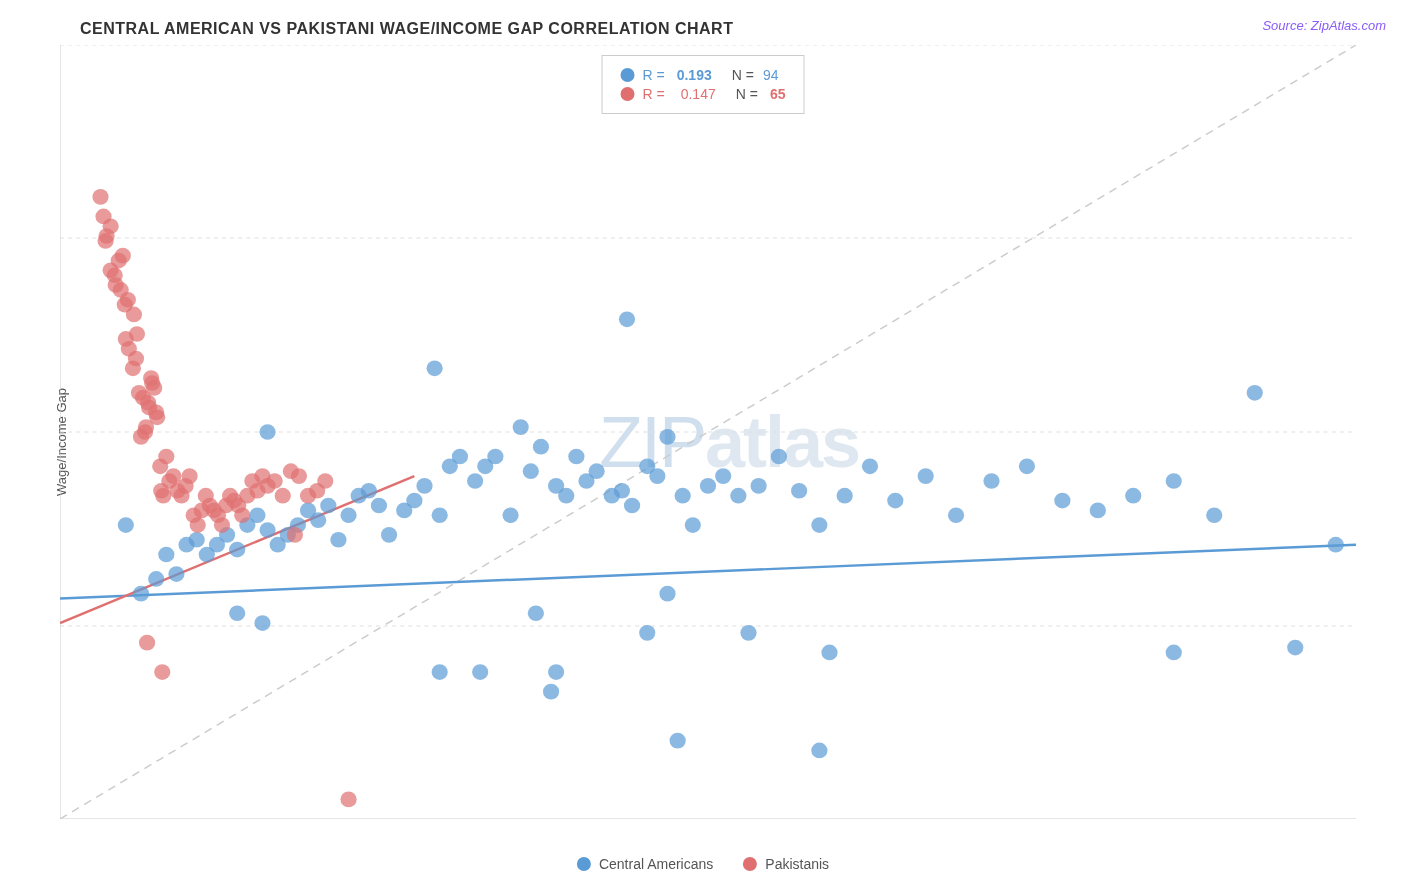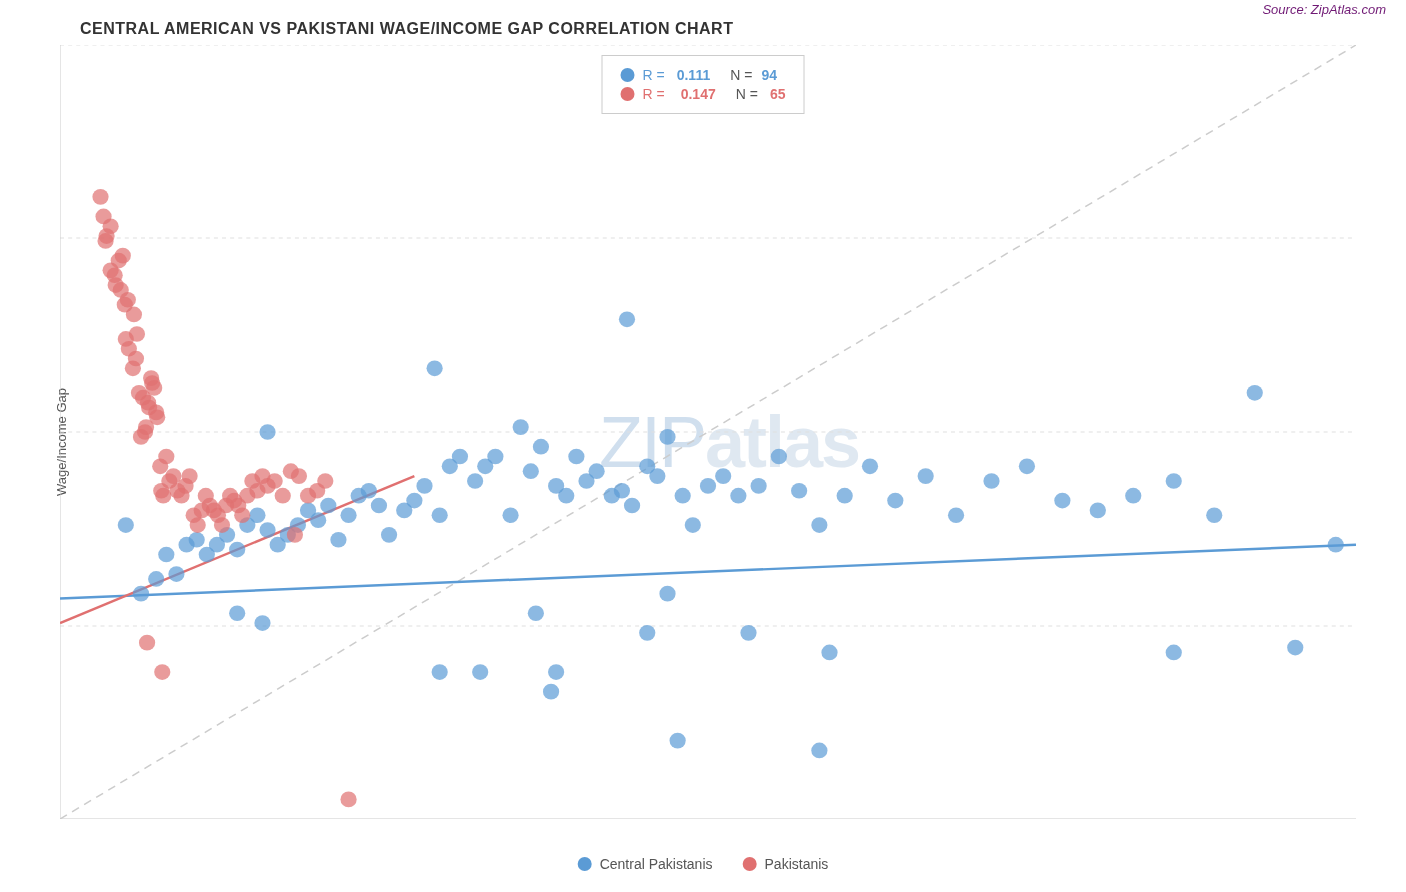--- a/index.html
+++ b/index.html
@@ -24,24 +24,24 @@
       font-size: 16px;
       font-weight: bold;
       color: #333;
       letter-spacing: 0.5px;
       margin-bottom: 10px;
       text-transform: uppercase;
     }
 
     .source-label {
       position: absolute;
-      top: 2px;
+      top: 18px;
       right: 20px;
       font-size: 13px;
-      color: #701a75;
+      color: #8b5cf6;
       font-style: italic;
     }
 
     svg.main-chart {
       width: 100%;
       height: 100%;
     }
 
     .legend-box {
       position: absolute;
@@ -123,28 +123,28 @@
 <div class="chart-container">
   <div class="chart-title">CENTRAL AMERICAN VS PAKISTANI WAGE/INCOME GAP CORRELATION CHART</div>
   <div class="source-label">Source: ZipAtlas.com</div>
 
   <div class="y-axis-label">Wage/Income Gap</div>
 
   <div class="legend-box" style="position:absolute;top:55px;left:50%;transform:translateX(-50%);z-index:10;border:1px solid #ccc;background:#fff;padding:8px 18px;">
     <div class="legend-row">
       <span class="legend-dot" style="background:#5b9bd5;"></span>
       <span class="legend-text blue-val">R =</span>
-      <span class="legend-text blue-val" style="font-weight:bold;margin-left:4px;">0.111</span>
+      <span class="legend-text blue-val" style="font-weight:bold;margin-left:4px;">0.193</span>
       <span class="legend-text" style="margin-left:12px;">N =</span>
-      <span class="legend-text blue-val" style="font-weight:bold;margin-left:1px;">94</span>
+      <span class="legend-text blue-val" style="font-weight:normal;margin-left:1px;">94</span>
     </div>
     <div class="legend-row">
       <span class="legend-dot" style="background:#e07070;"></span>
       <span class="legend-text pink-val">R =</span>
-      <span class="legend-text pink-val" style="font-weight:bold;margin-left:8px;">0.147</span>
+      <span class="legend-text pink-val" style="font-weight:normal;margin-left:8px;">0.147</span>
       <span class="legend-text" style="margin-left:12px;">N =</span>
       <span class="legend-text pink-val" style="font-weight:bold;margin-left:4px;">65</span>
     </div>
   </div>
 
   <div class="watermark">
     <span style="color:rgba(100,150,200,0.3);font-size:72px;font-weight:normal;">ZIP</span><span style="color:rgba(150,180,210,0.3);font-size:72px;font-weight:bold;text-align:right;">atlas</span>
   </div>
 
   <svg class="main-chart" style="position:absolute;top:45px;left:60px;width:calc(100% - 110px);height:calc(100% - 110px);" viewBox="0 0 1280 790" preserveAspectRatio="none">
@@ -333,20 +333,20 @@
     <circle cx="100" cy="455" r="8" fill="#e07070" fill-opacity="0.7"></circle>
     <circle cx="86" cy="610" r="8" fill="#e07070" fill-opacity="0.7"></circle>
     <circle cx="101" cy="640" r="8" fill="#e07070" fill-opacity="0.7"></circle>
     <circle cx="232" cy="500" r="8" fill="#e07070" fill-opacity="0.7"></circle>
     <circle cx="285" cy="770" r="8" fill="#e07070" fill-opacity="0.7"></circle>
   </svg>
 
   <div class="bottom-legend">
     <div class="bottom-legend-item">
       <span style="display:inline-block;width:14px;height:14px;border-radius:50%;background:#5b9bd5;"></span>
-      <span>Central Pakistanis</span>
+      <span>Central Americans</span>
     </div>
     <div class="bottom-legend-item">
       <span style="display:inline-block;width:14px;height:14px;border-radius:50%;background:#e07070;"></span>
       <span>Pakistanis</span>
     </div>
   </div>
 </div>
 
 </body></html>

